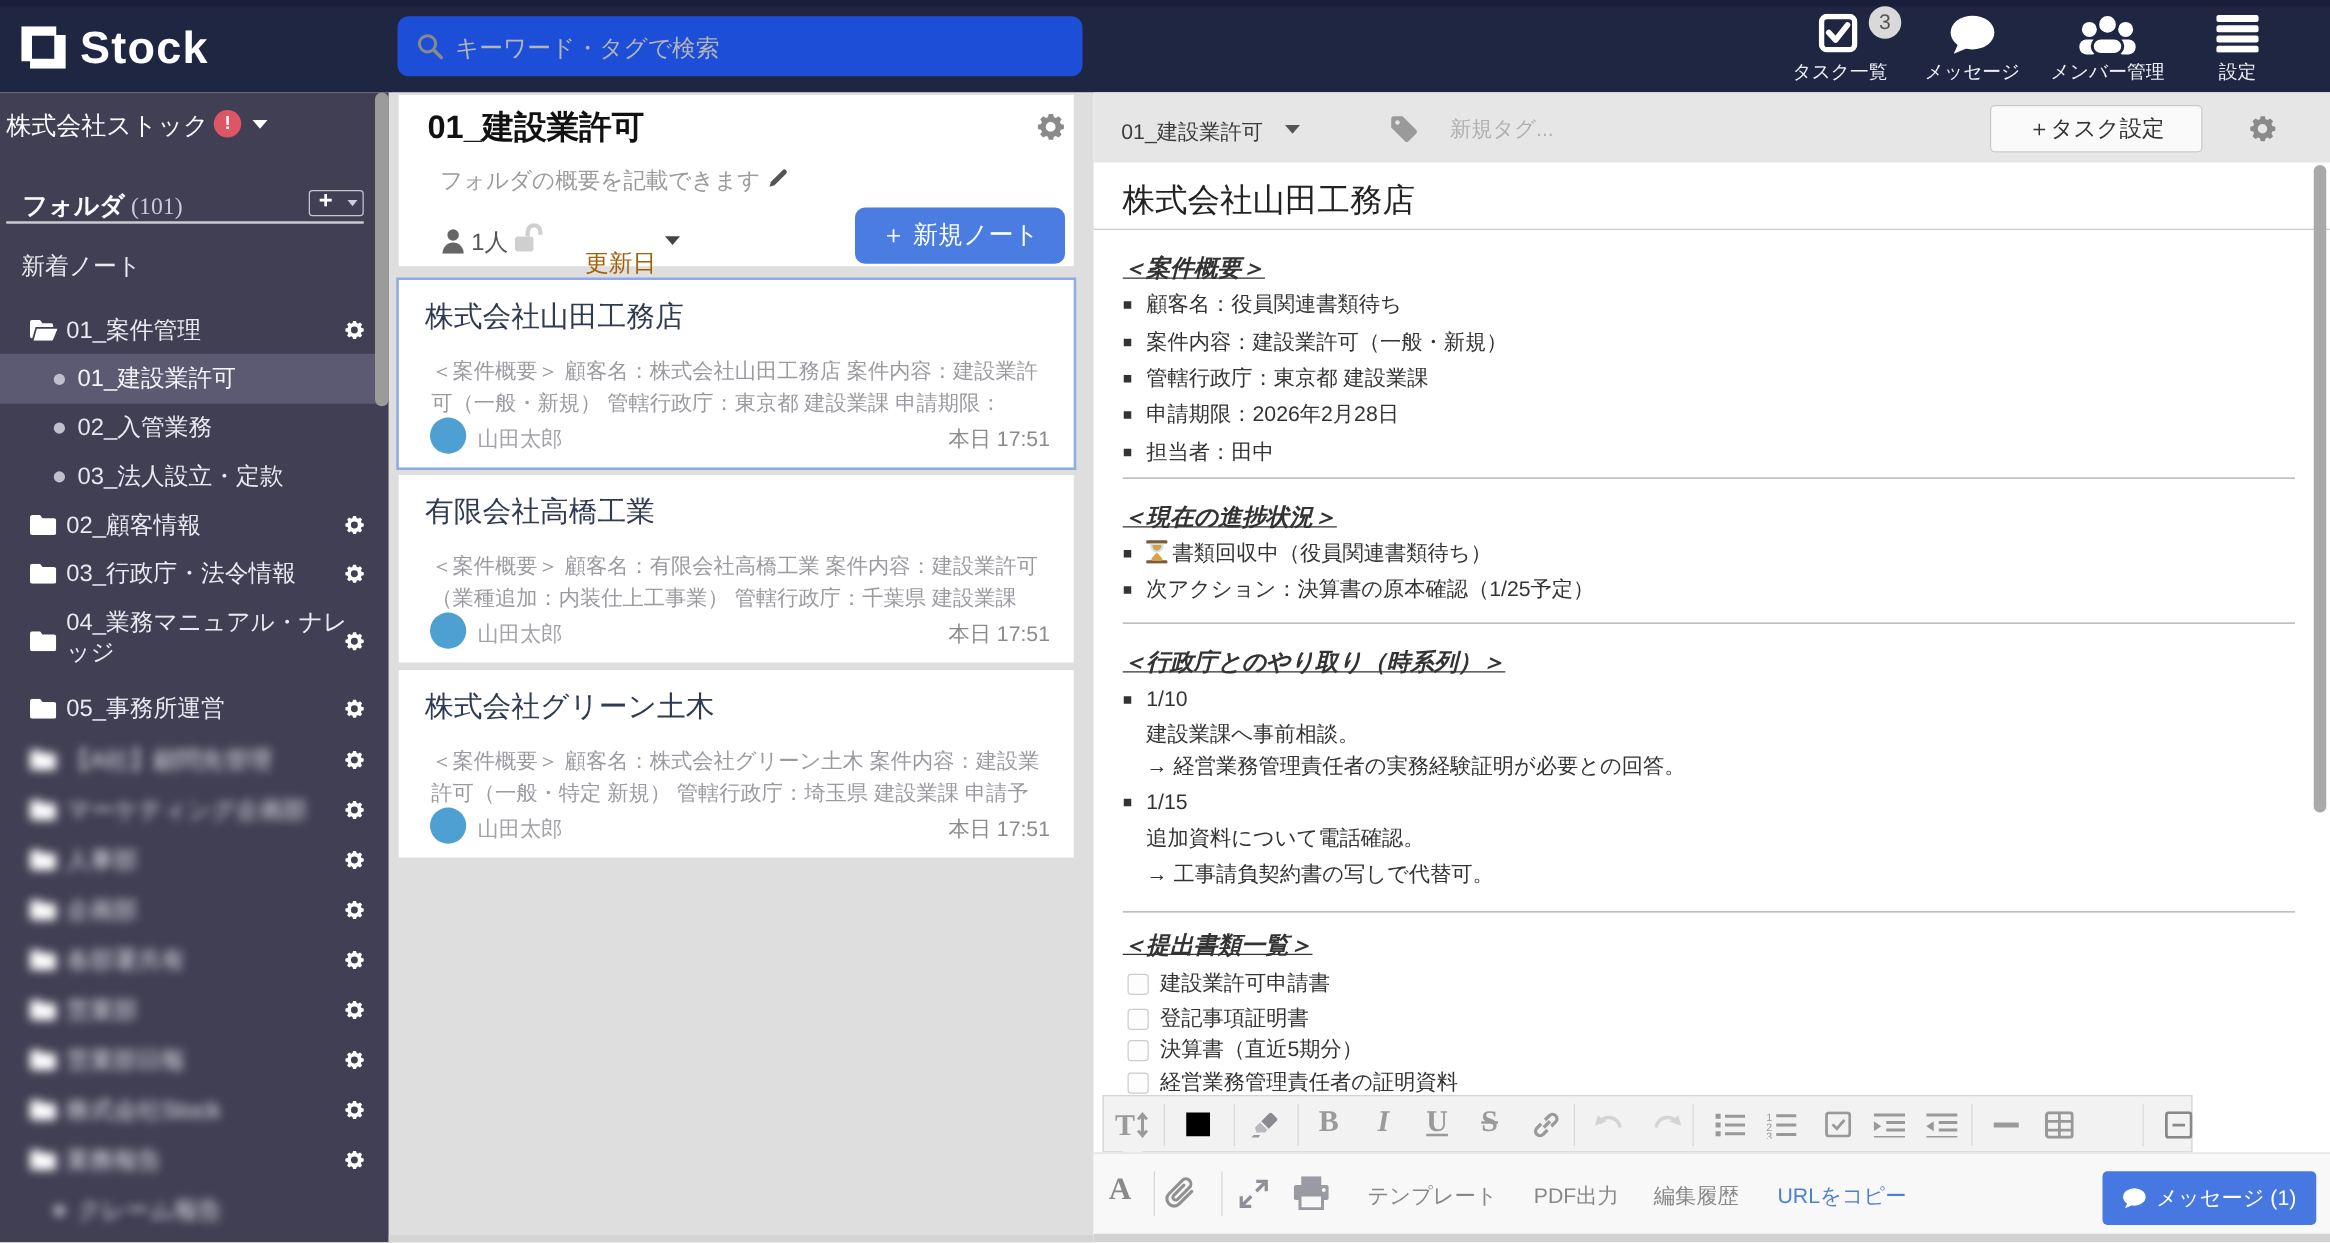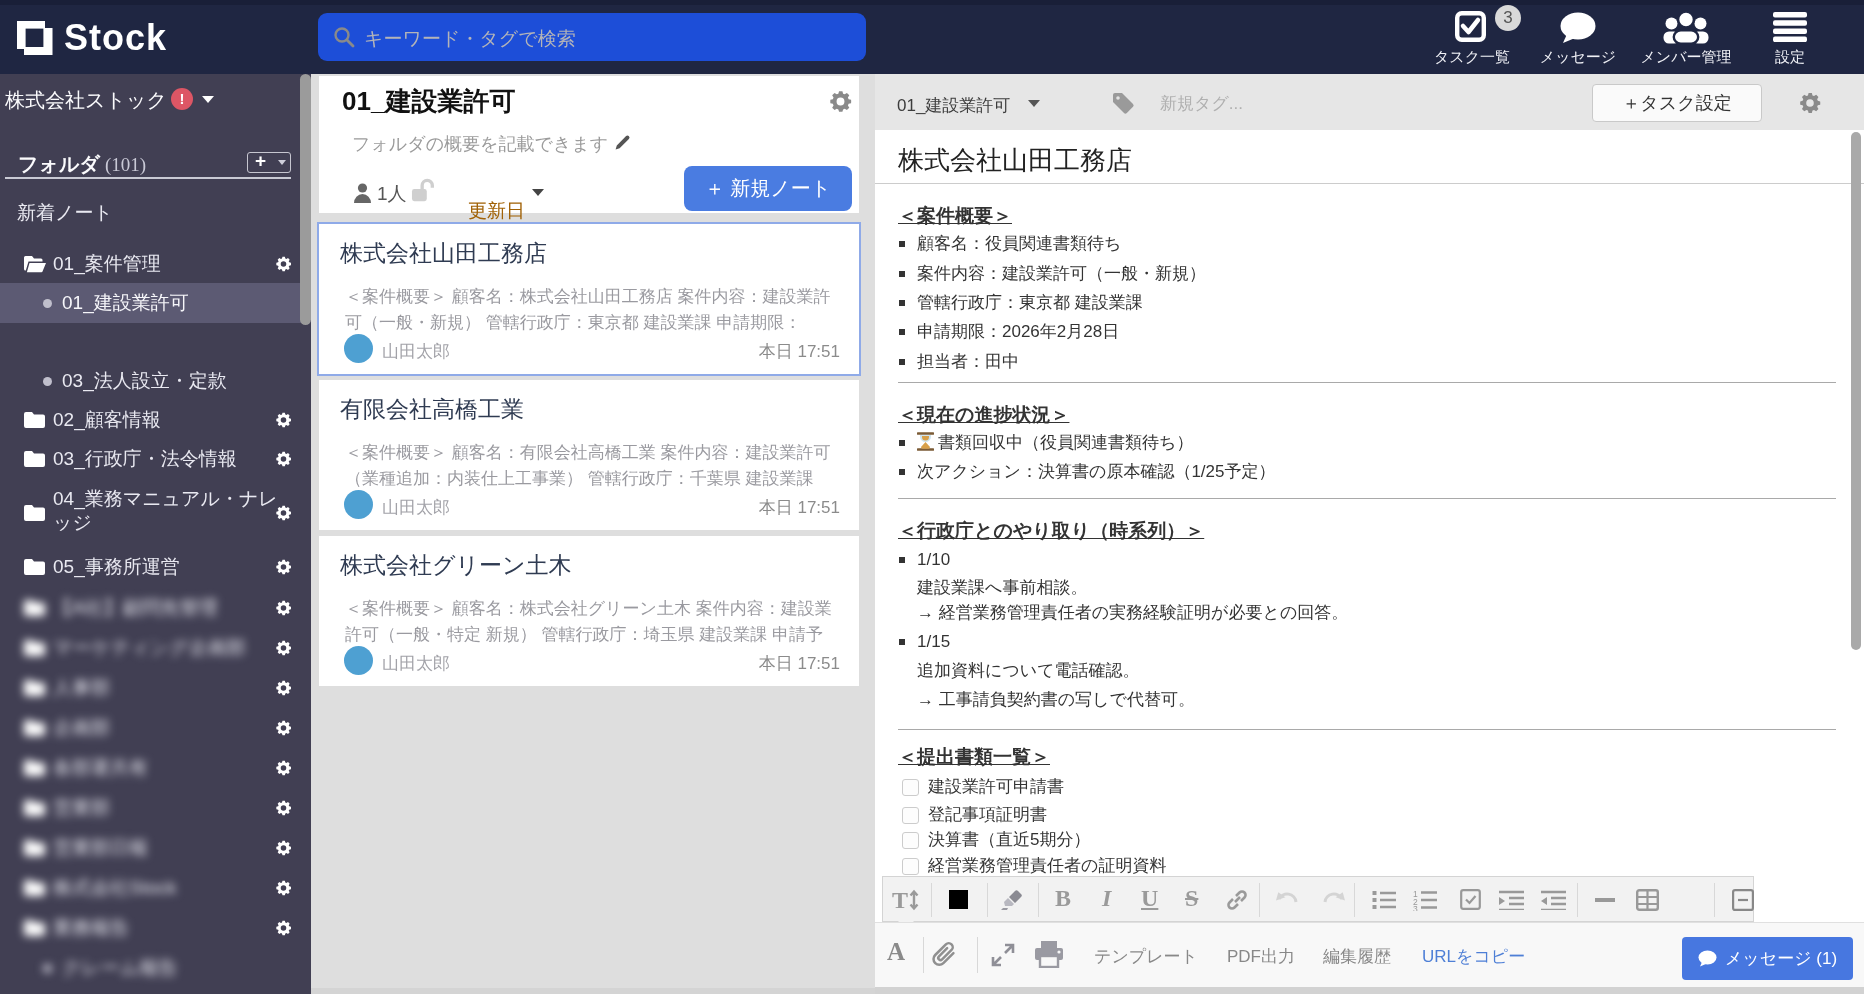--- a/index.html
+++ b/index.html
@@ -63,21 +63,21 @@
 #rhead { position:absolute; left:0; top:0; width:989px; height:56px; background:#e6e6e6; }
 #rhead .fname { position:absolute; left:22px; top:20px; font-size:17px; color:#3c3c3c; }
 #rhead .fcaret { position:absolute; left:153px; top:26px; width:0; height:0; border-left:6px solid transparent; border-right:6px solid transparent; border-top:7px solid #555; }
 #rhead .newtag { position:absolute; left:285px; top:18px; font-size:17px; color:#b0b0b0; }
 #taskbtn { position:absolute; left:717px; top:10px; width:170px; height:38px; background:#fafafa; border:1px solid #c9c9c9; border-radius:4px; font-size:18px; color:#333; text-align:center; line-height:36px; }
 #rhead .gear { position:absolute; left:922px; top:16px; }
 #ntitle { position:absolute; left:23px; top:69px; font-size:26px; color:#222; }
 #ntline { position:absolute; left:0; top:109px; width:989px; height:1px; background:#ccc; }
 #ncontent { position:absolute; left:23px; top:110px; width:940px; height:692px; font-size:17px; color:#333; overflow:hidden; }
 #ncontent > div { position:absolute; left:0; line-height:29px; white-space:nowrap; }
-.sech { font-size:19px; font-weight:bold; text-decoration:underline; color:#333; }
+.sech { font-size:19px; font-weight:bold; text-decoration:underline; color:#333;font-style:italic; }
 .bul { padding-left:19px; }
 .bul:before { content:""; position:absolute; left:1px; top:12px; width:6px; height:6px; background:#333; }
 .pln { padding-left:19px; }
 .hr { height:1px; background:#a9a9a9; width:938px; }
 .cbrow { padding-left:30px; }
 .cbrow:before { content:""; position:absolute; left:4px; top:7px; width:15px; height:15px; border:1.5px solid #ccc; border-radius:3px; background:#fdfdfd; }
 #rscroll { position:absolute; left:976px; top:58px; width:10px; height:518px; background:#a9a9a9; border-radius:5px; }
 
 
 #toolbar1 { position:absolute; left:7px; top:802px; width:872px; height:46px; background:#f2f2f2; border:1px solid #d4d4d4; }
@@ -166,20 +166,24 @@
         <path fill="#fff" d="M5.5 7.5 H22 L18.5 16 a1.5 1.5 0 0 1-1.4 1 H2.8 Z"></path>
       </svg>
       <span class="txt">01_案件管理</span>
       <svg class="gear" width="19" height="19" viewBox="0 0 24 24">
         <path fill-rule="evenodd" fill="#fff" d="M12 8.5A3.5 3.5 0 1 0 12 15.5 3.5 3.5 0 0 0 12 8.5zm9.4 5 .1-1.5-.1-1.5-2.2-.6-.6-1.4 1.2-2-2.1-2.1-2 1.2-1.4-.6-.6-2.2h-3l-.6 2.2-1.4.6-2-1.2-2.1 2.1 1.2 2-.6 1.4-2.2.6-.1 1.5.1 1.5 2.2.6.6 1.4-1.2 2 2.1 2.1 2-1.2 1.4.6.6 2.2h3l.6-2.2 1.4-.6 2 1.2 2.1-2.1-1.2-2 .6-1.4z"></path>
       </svg>
     </div>
   <div class="srow sel" style="top:209px">
       <span class="dot"></span>
       <span class="txt sub">01_建設業許可</span>
+    </div>
+  <div class="srow" style="top:248px">
+      <span class="dot"></span>
+      <span class="txt sub">02_入管業務</span>
     </div>
   <div class="srow" style="top:287px">
       <span class="dot"></span>
       <span class="txt sub">03_法人設立・定款</span>
     </div>
   <div class="srow" style="top:326px">
       <svg class="fold" width="21" height="16" viewBox="0 0 21 16">
         <path fill="#fff" d="M0 2 a2 2 0 0 1 2-2 H8 l2 2.5 H19 a2 2 0 0 1 2 2 V14 a2 2 0 0 1-2 2 H2 a2 2 0 0 1-2-2 Z"></path>
       </svg>
       <span class="txt">02_顧客情報</span>

